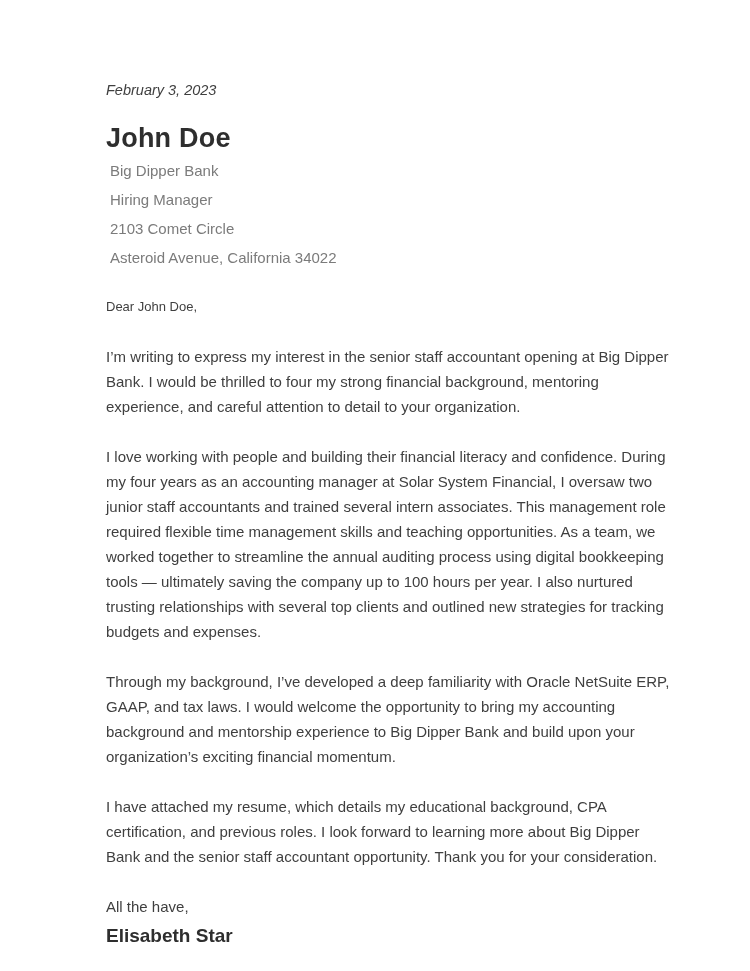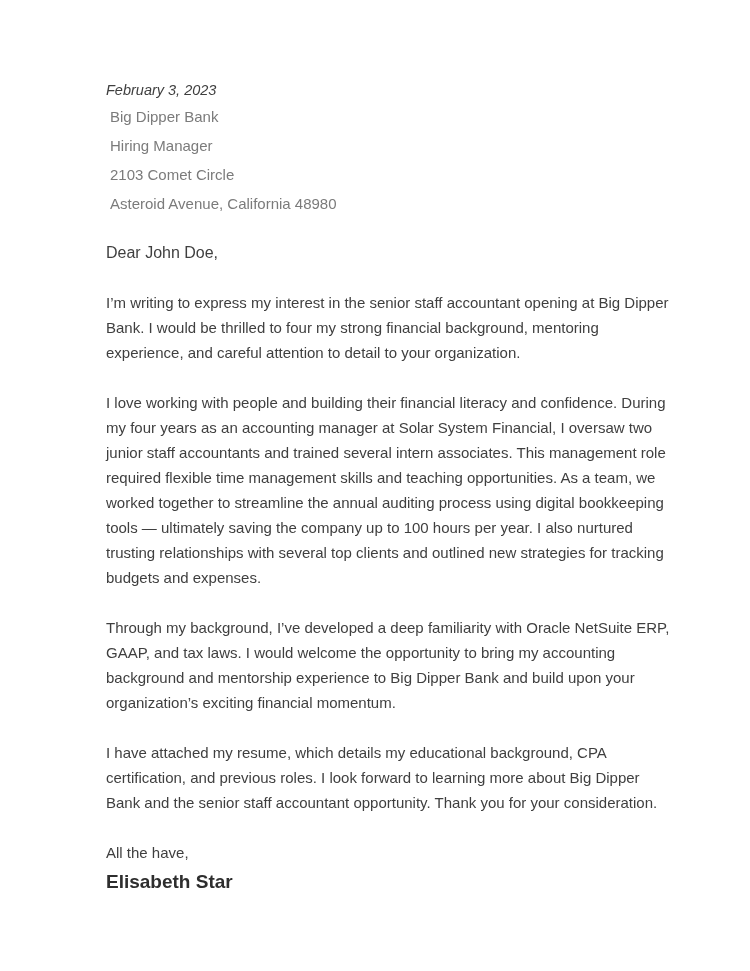--- a/index.html
+++ b/index.html
@@ -37,21 +37,21 @@
     letter-spacing: 0.2px;
   }
   .address { margin-top: 2px; }
   .address p {
     font-size: 15px;
     color: var(--muted-text);
     line-height: 25px;
   }
   .greeting {
     margin-top: 24px;
-    font-size: 16px;
+    font-size: 13px;
     color: var(--body-text);
     line-height: 25px;
   }
   .para {
     margin-top: 25px;
     font-size: 15px;
     color: var(--body-text);
     line-height: 25px;
     max-width: 578px;
   }
@@ -68,26 +68,27 @@
     line-height: 25px;
   }
 </style>
 </head>
 <body>
 
 <div class="page">
 
   <p class="date">February 3, 2023</p>
 
+  <h1 class="recipient-name">John Doe</h1>
 
   <div class="address">
     <p>Big Dipper Bank</p>
     <p>Hiring Manager</p>
     <p>2103 Comet Circle</p>
-    <p>Asteroid Avenue, California 48980</p>
+    <p>Asteroid Avenue, California 34022</p>
   </div>
 
   <p class="greeting">Dear John Doe,</p>
 
   <p class="para">I’m writing to express my interest in the senior staff accountant opening at Big Dipper Bank. I would be thrilled to four my strong financial background, mentoring experience, and careful attention to detail to your organization.</p>
 
   <p class="para">I love working with people and building their financial literacy and confidence. During my four years as an accounting manager at Solar System Financial, I oversaw two junior staff accountants and trained several intern associates. This management role required flexible time management skills and teaching opportunities. As a team, we worked together to streamline the annual auditing process using digital bookkeeping tools — ultimately saving the company up to 100 hours per year. I also nurtured trusting relationships with several top clients and outlined new strategies for tracking budgets and expenses.</p>
 
   <p class="para">Through my background, I’ve developed a deep familiarity with Oracle NetSuite ERP, GAAP, and tax laws. I would welcome the opportunity to bring my accounting background and mentorship experience to Big Dipper Bank and build upon your organization’s exciting financial momentum.</p>
 

